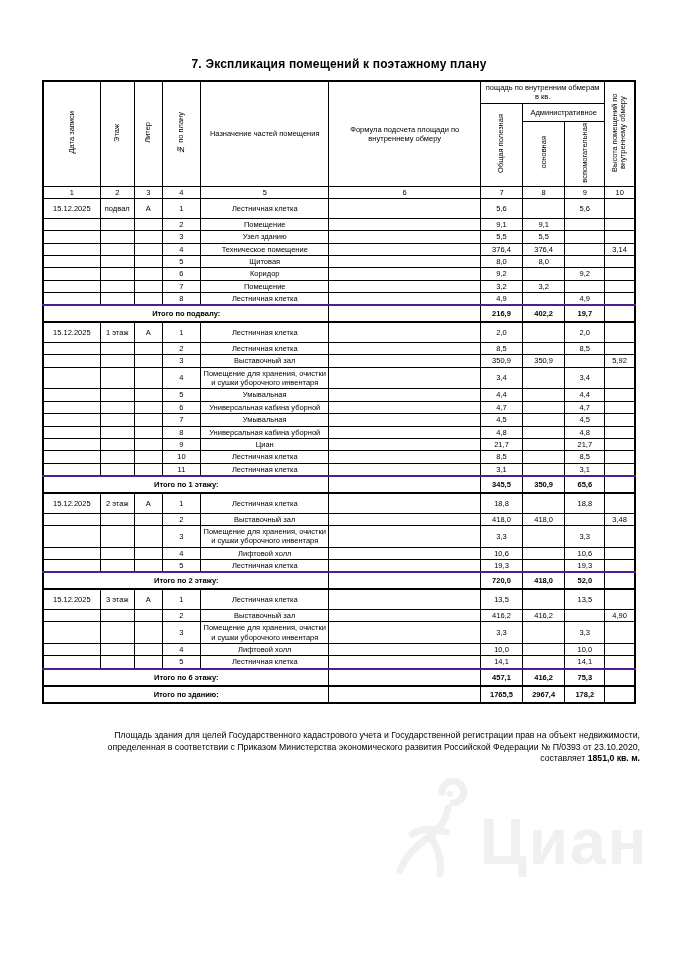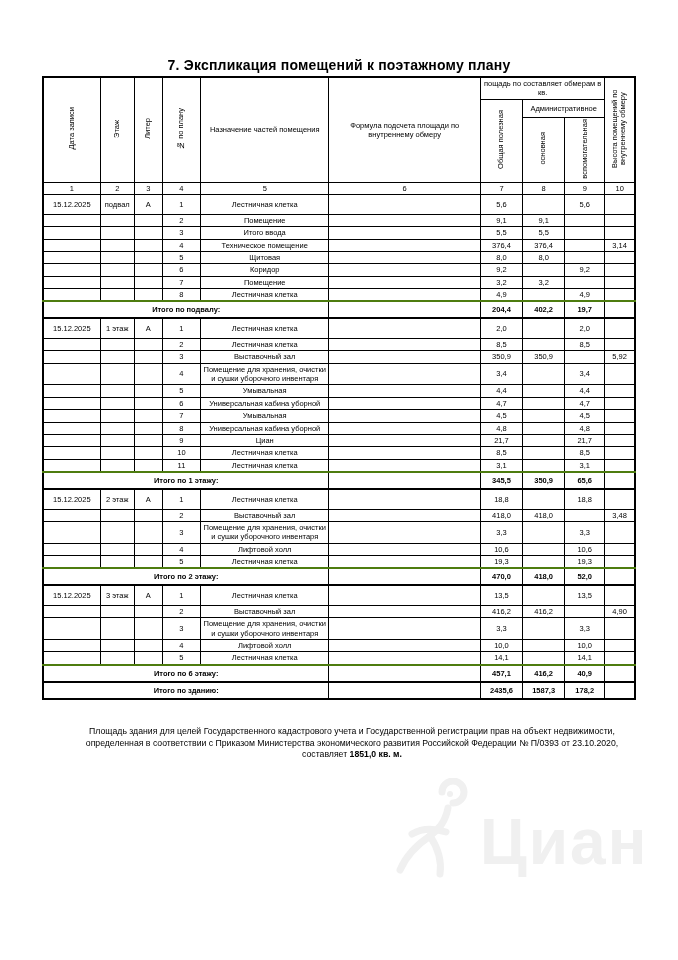--- a/index.html
+++ b/index.html
@@ -1,22 +1,22 @@
 <!DOCTYPE html>
 <html><head>
 <meta charset="utf-8">
 <style>
   html,body{margin:0;padding:0;}
   body{
     width:678px;height:960px;background:#ffffff;color:#000;
     font-family:"Liberation Sans", sans-serif;position:relative;overflow:hidden;
   }
   .title{
-    text-align:center;font-weight:bold;font-size:14px;
-    padding-top:57px;margin-bottom:3px;letter-spacing:.2px;
+    text-align:center;font-weight:bold;font-size:12px;
+    padding-top:57px;margin-bottom:9px;letter-spacing:.2px;
   }
   table.expl{
     border-collapse:collapse;table-layout:fixed;
     width:594px;margin-left:42px;border:2px solid #000;
   }
   .expl th,.expl td{
     border:1px solid #000;font-size:7.5px;font-weight:normal;
     text-align:center;vertical-align:middle;padding:1px 2px;line-height:1.25;
     overflow:hidden;
   }
@@ -28,24 +28,24 @@
     display:inline-block;max-height:92px;line-height:1.1;
   }
   tr.h-g1{height:13px}
   tr.h-g2{height:18px}
   tr.h-g3{height:60px}
   tr.numrow td{height:11px;padding:0 2px}
   tbody tr{height:12px}
   tr.first-row{height:20px}
   tr.total-row td{
     height:13px;font-weight:bold;
-    border-top:2px solid #4d7c0f;border-bottom:2px solid #000;
+    border-top:2px solid #4c1d95;border-bottom:2px solid #000;
   }
   .footer{
-    margin:26px 38px 0 64px;font-size:8.7px;line-height:1.35;text-align:center;
+    margin:26px 38px 0 64px;font-size:8.7px;line-height:1.35;text-align:right;
   }
   .footer b{font-weight:bold}
   .watermark{
     position:absolute;left:390px;top:775px;width:280px;height:115px;
     display:flex;align-items:center;color:#f0f0f0;pointer-events:none;
   }
   .watermark .wm-text{
     font-size:64px;font-weight:bold;letter-spacing:2px;line-height:1;
     padding-top:18px;
   }
@@ -69,21 +69,21 @@
       <col class="c10">
   </colgroup>
   <thead>
     <tr class="h-g1">
       <th rowspan="3"><span class="vert">Дата записи</span></th>
       <th rowspan="3"><span class="vert">Этаж</span></th>
       <th rowspan="3"><span class="vert">Литер</span></th>
       <th rowspan="3"><span class="vert">№ по плану</span></th>
       <th rowspan="3">Назначение частей помещения</th>
       <th rowspan="3">Формула подсчета площади по внутреннему обмеру</th>
-      <th colspan="3">пощадь по составляет обмерам в кв.</th>
+      <th colspan="3">пощадь по внутренним обмерам в кв.</th>
       <th rowspan="3"><span class="vert">Высота помещений по внутреннему обмеру</span></th>
     </tr>
     <tr class="h-g2">
       <th rowspan="2"><span class="vert">Общая полезная</span></th>
       <th colspan="2">Административное</th>
     </tr>
     <tr class="h-g3">
       <th><span class="vert">основная</span></th>
       <th><span class="vert">вспомогательная</span></th>
     </tr>
@@ -123,21 +123,21 @@
         <td>9,1</td>
         <td>9,1</td>
         <td></td>
         <td></td>
       </tr>
       <tr>
         <td></td>
         <td></td>
         <td></td>
         <td>3</td>
-        <td>Итого ввода</td>
+        <td>Узел зданию</td>
         <td></td>
         <td>5,5</td>
         <td>5,5</td>
         <td></td>
         <td></td>
       </tr>
       <tr>
         <td></td>
         <td></td>
         <td></td>
@@ -193,21 +193,21 @@
         <td>Лестничная клетка</td>
         <td></td>
         <td>4,9</td>
         <td></td>
         <td>4,9</td>
         <td></td>
       </tr>
       <tr class="total-row">
         <td colspan="5">Итого по подвалу:</td>
         <td></td>
-        <td>204,4</td>
+        <td>216,9</td>
         <td>402,2</td>
         <td>19,7</td>
         <td></td>
       </tr>
       <tr class="first-row">
         <td>15.12.2025</td>
         <td>1 этаж</td>
         <td>А</td>
         <td>1</td>
         <td>Лестничная клетка</td>
@@ -401,21 +401,21 @@
         <td>Лестничная клетка</td>
         <td></td>
         <td>19,3</td>
         <td></td>
         <td>19,3</td>
         <td></td>
       </tr>
       <tr class="total-row">
         <td colspan="5">Итого по 2 этажу:</td>
         <td></td>
-        <td>470,0</td>
+        <td>720,0</td>
         <td>418,0</td>
         <td>52,0</td>
         <td></td>
       </tr>
       <tr class="first-row">
         <td>15.12.2025</td>
         <td>3 этаж</td>
         <td>А</td>
         <td>1</td>
         <td>Лестничная клетка</td>
@@ -471,28 +471,28 @@
         <td>14,1</td>
         <td></td>
         <td>14,1</td>
         <td></td>
       </tr>
       <tr class="total-row">
         <td colspan="5">Итого по 6 этажу:</td>
         <td></td>
         <td>457,1</td>
         <td>416,2</td>
-        <td>40,9</td>
+        <td>75,3</td>
         <td></td>
       </tr>
       <tr class="total-row">
         <td colspan="5">Итого по зданию:</td>
         <td></td>
-        <td>2435,6</td>
-        <td>1587,3</td>
+        <td>1765,5</td>
+        <td>2967,4</td>
         <td>178,2</td>
         <td></td>
       </tr>
     </tbody>
 </table>
 
 <p class="footer"><span>Площадь здания для целей Государственного кадастрового учета и Государственной регистрации прав на объект недвижимости, определенная в соответствии с Приказом Министерства экономического развития Российской Федерации № П/0393 от 23.10.2020, составляет </span><b>1851,0 кв. м.</b></p>
 
 <div class="watermark">
   <svg width="90" height="110" viewBox="0 0 90 110" fill="none" stroke="#f0f0f0" stroke-width="7" stroke-linecap="round">

